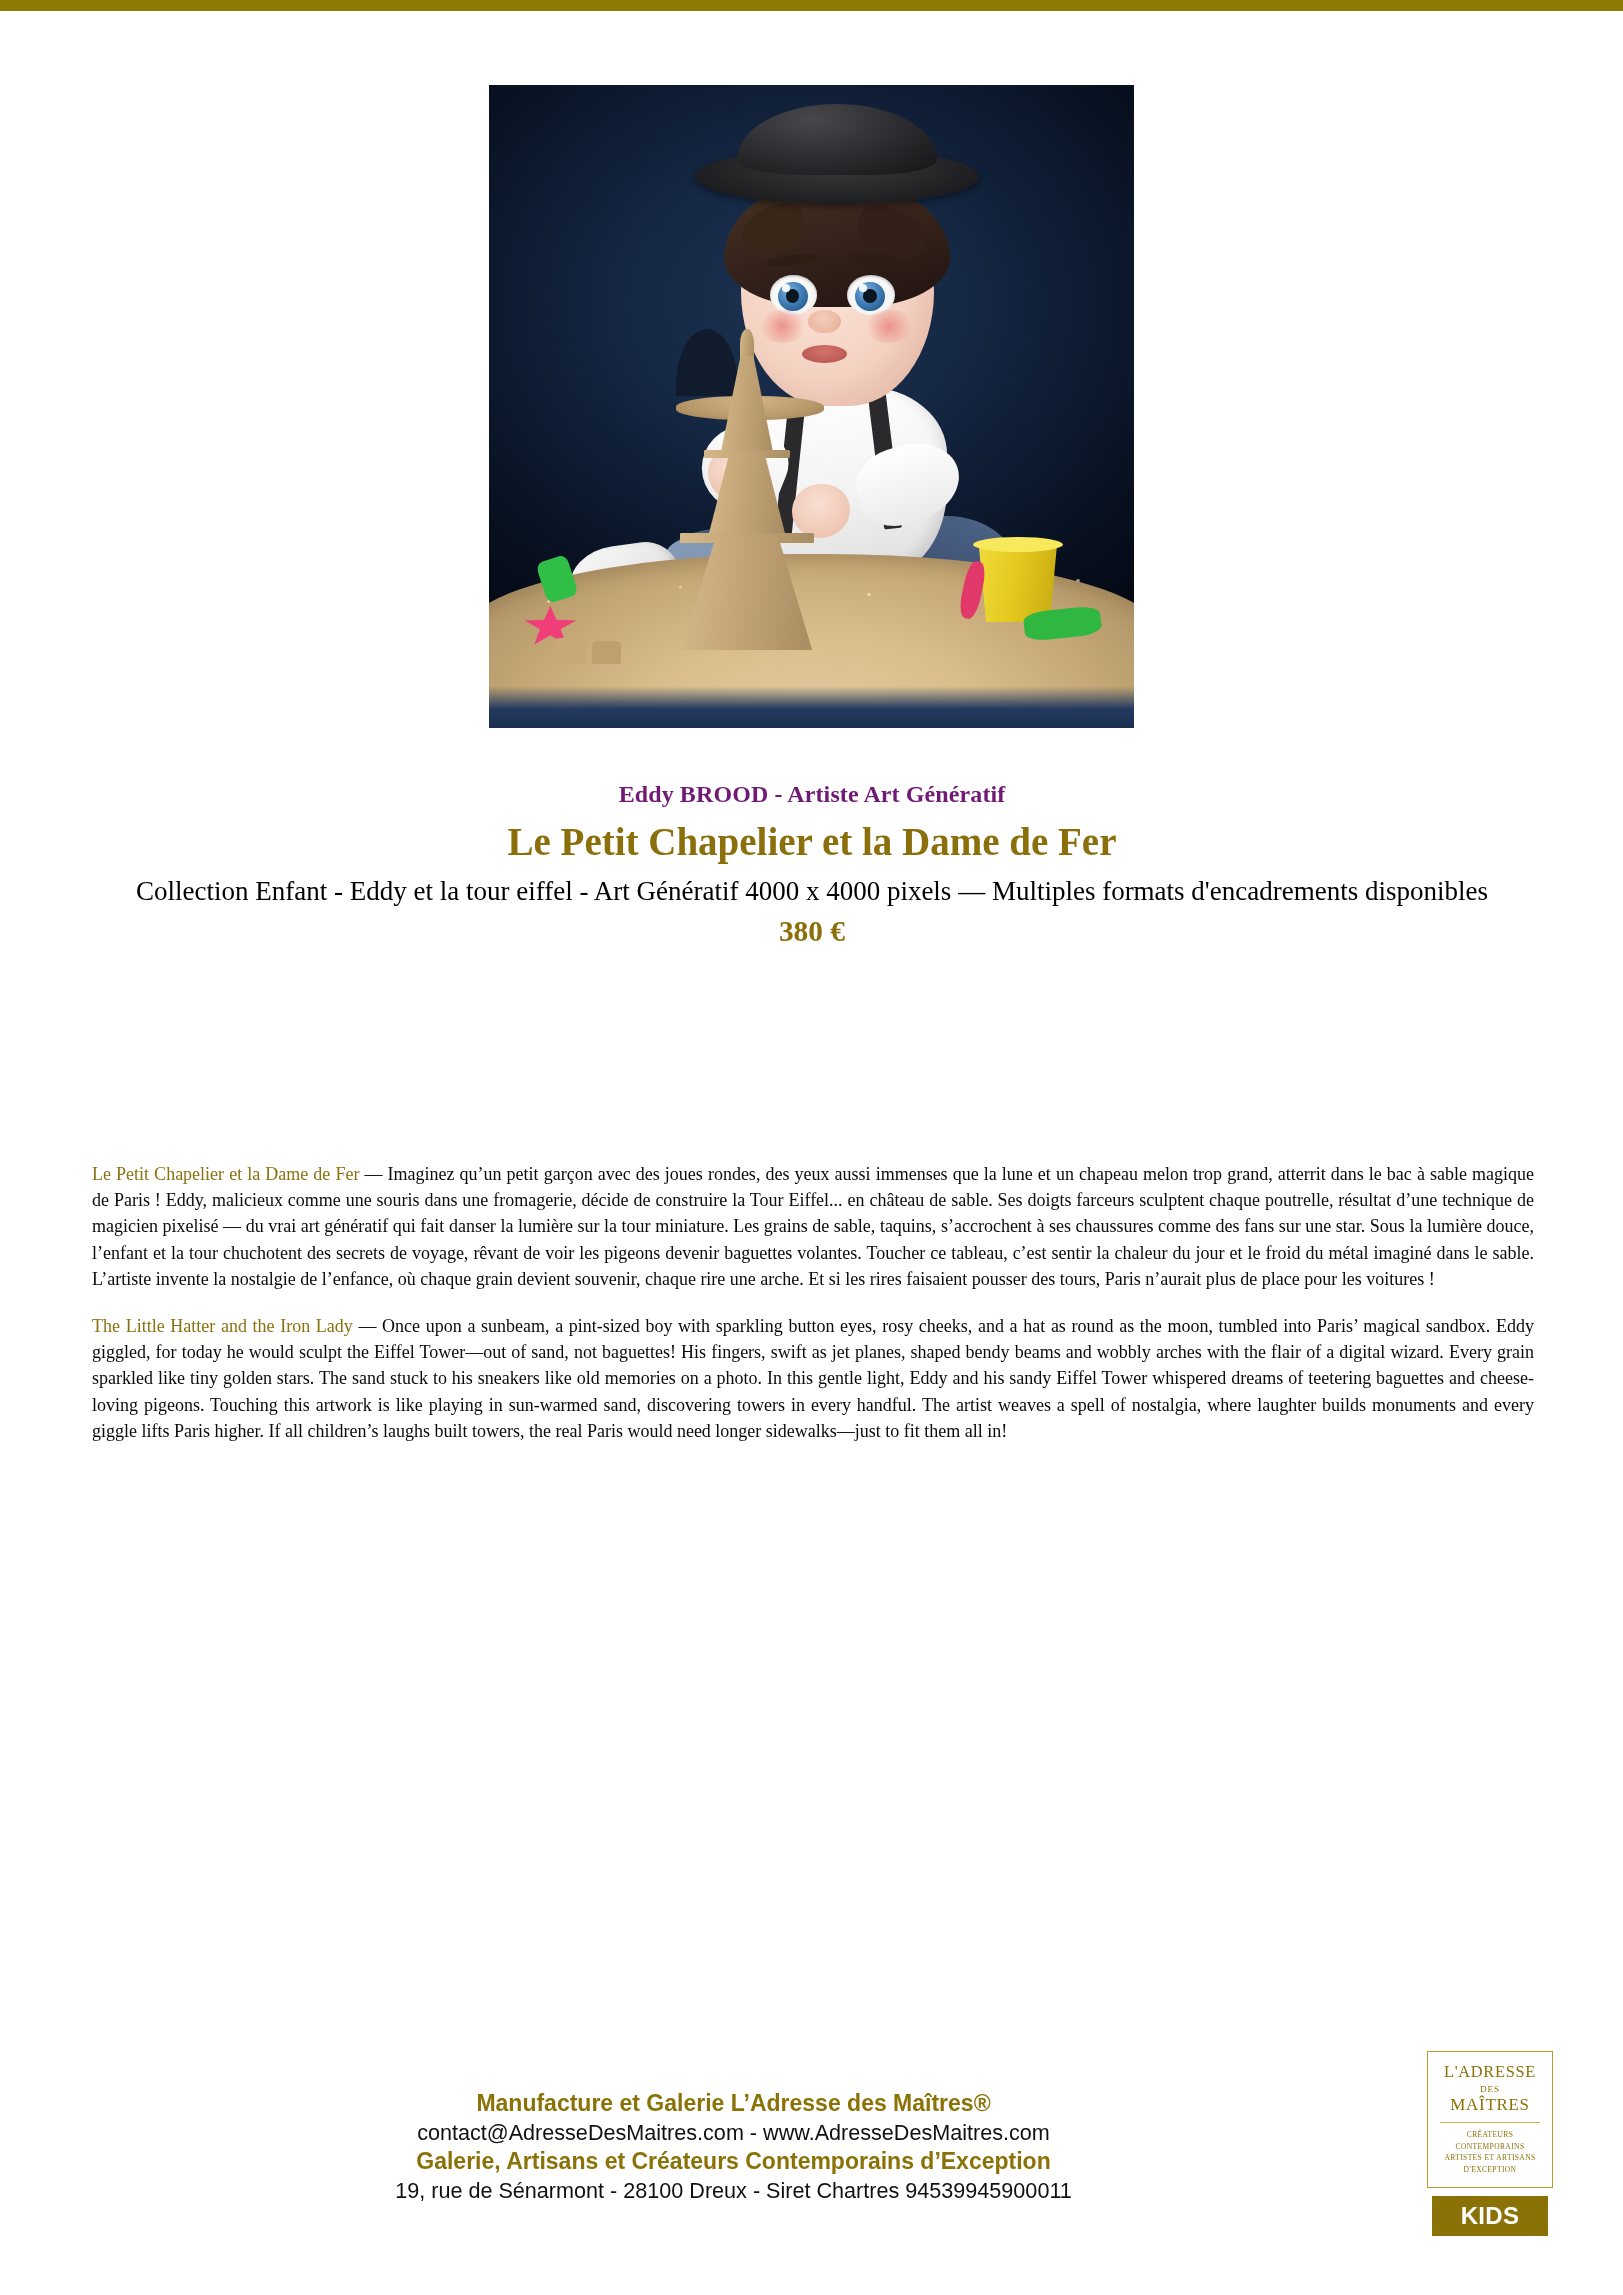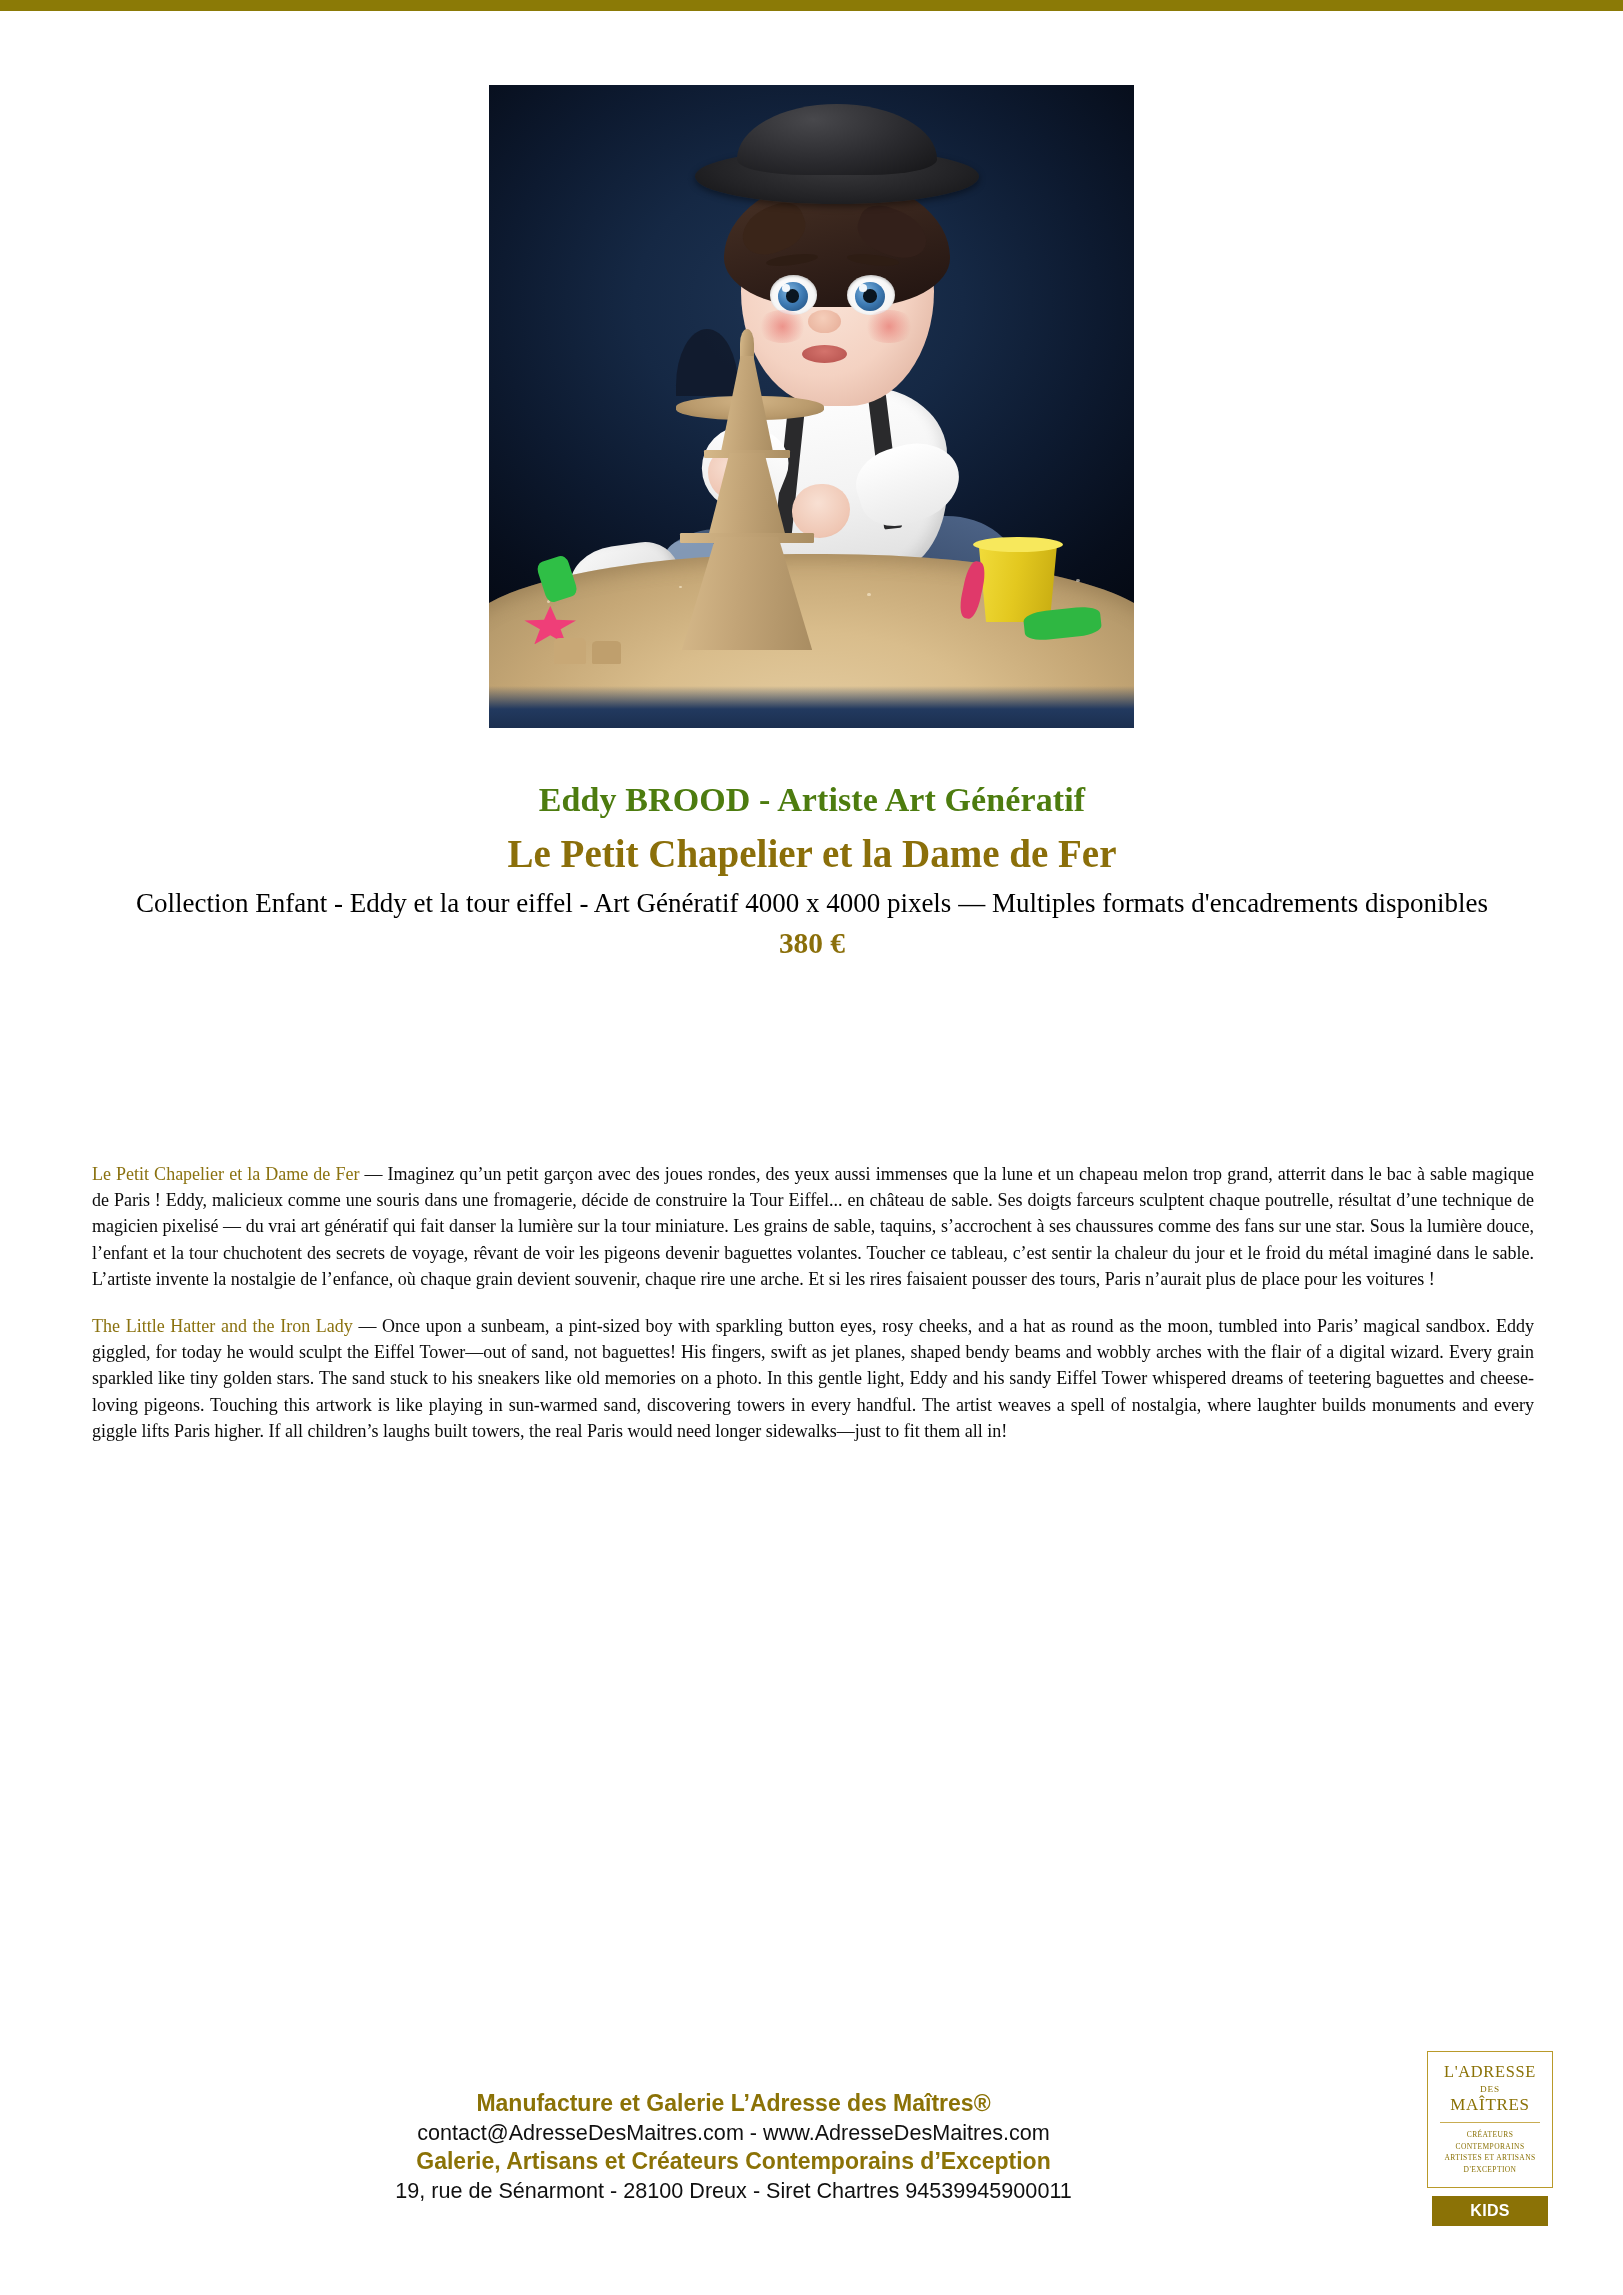--- a/index.html
+++ b/index.html
@@ -364,25 +364,25 @@
 
   
   .headings {
     position: absolute;
     top: 780px;
     left: 92px;
     width: 1440px;
     text-align: center;
   }
   .artist-line {
-    font-size: 34px;
+    font-size: 24px;
     font-weight: bold;
     letter-spacing: 0.1px;
     line-height: 1.18;
-    color: #4d7c0f;
+    color: #701a75;
   }
   .work-title {
     margin-top: 11px;
     font-size: 39px;
     font-weight: bold;
     color: #8B6F0A;
     line-height: 1.16;
   }
   .work-subtitle {
     margin-top: 9.2px;
@@ -483,21 +483,21 @@
     font-size: 7.5px;
     letter-spacing: 0.4px;
     color: #8B7206;
     line-height: 1.58;
   }
   .bm-badge {
     margin: 8.5px 5.2px 0;
     background: #8B7206;
     color: #ffffff;
     font-family: "Liberation Sans", "DejaVu Sans", sans-serif;
-    font-size: 16px;
+    font-size: 24px;
     font-weight: bold;
     letter-spacing: 0.3px;
     text-align: center;
     padding: 5.9px 0 6.5px;
   }
 </style>
 </head>
 <body>
 
 <div class="top-bar"></div>

